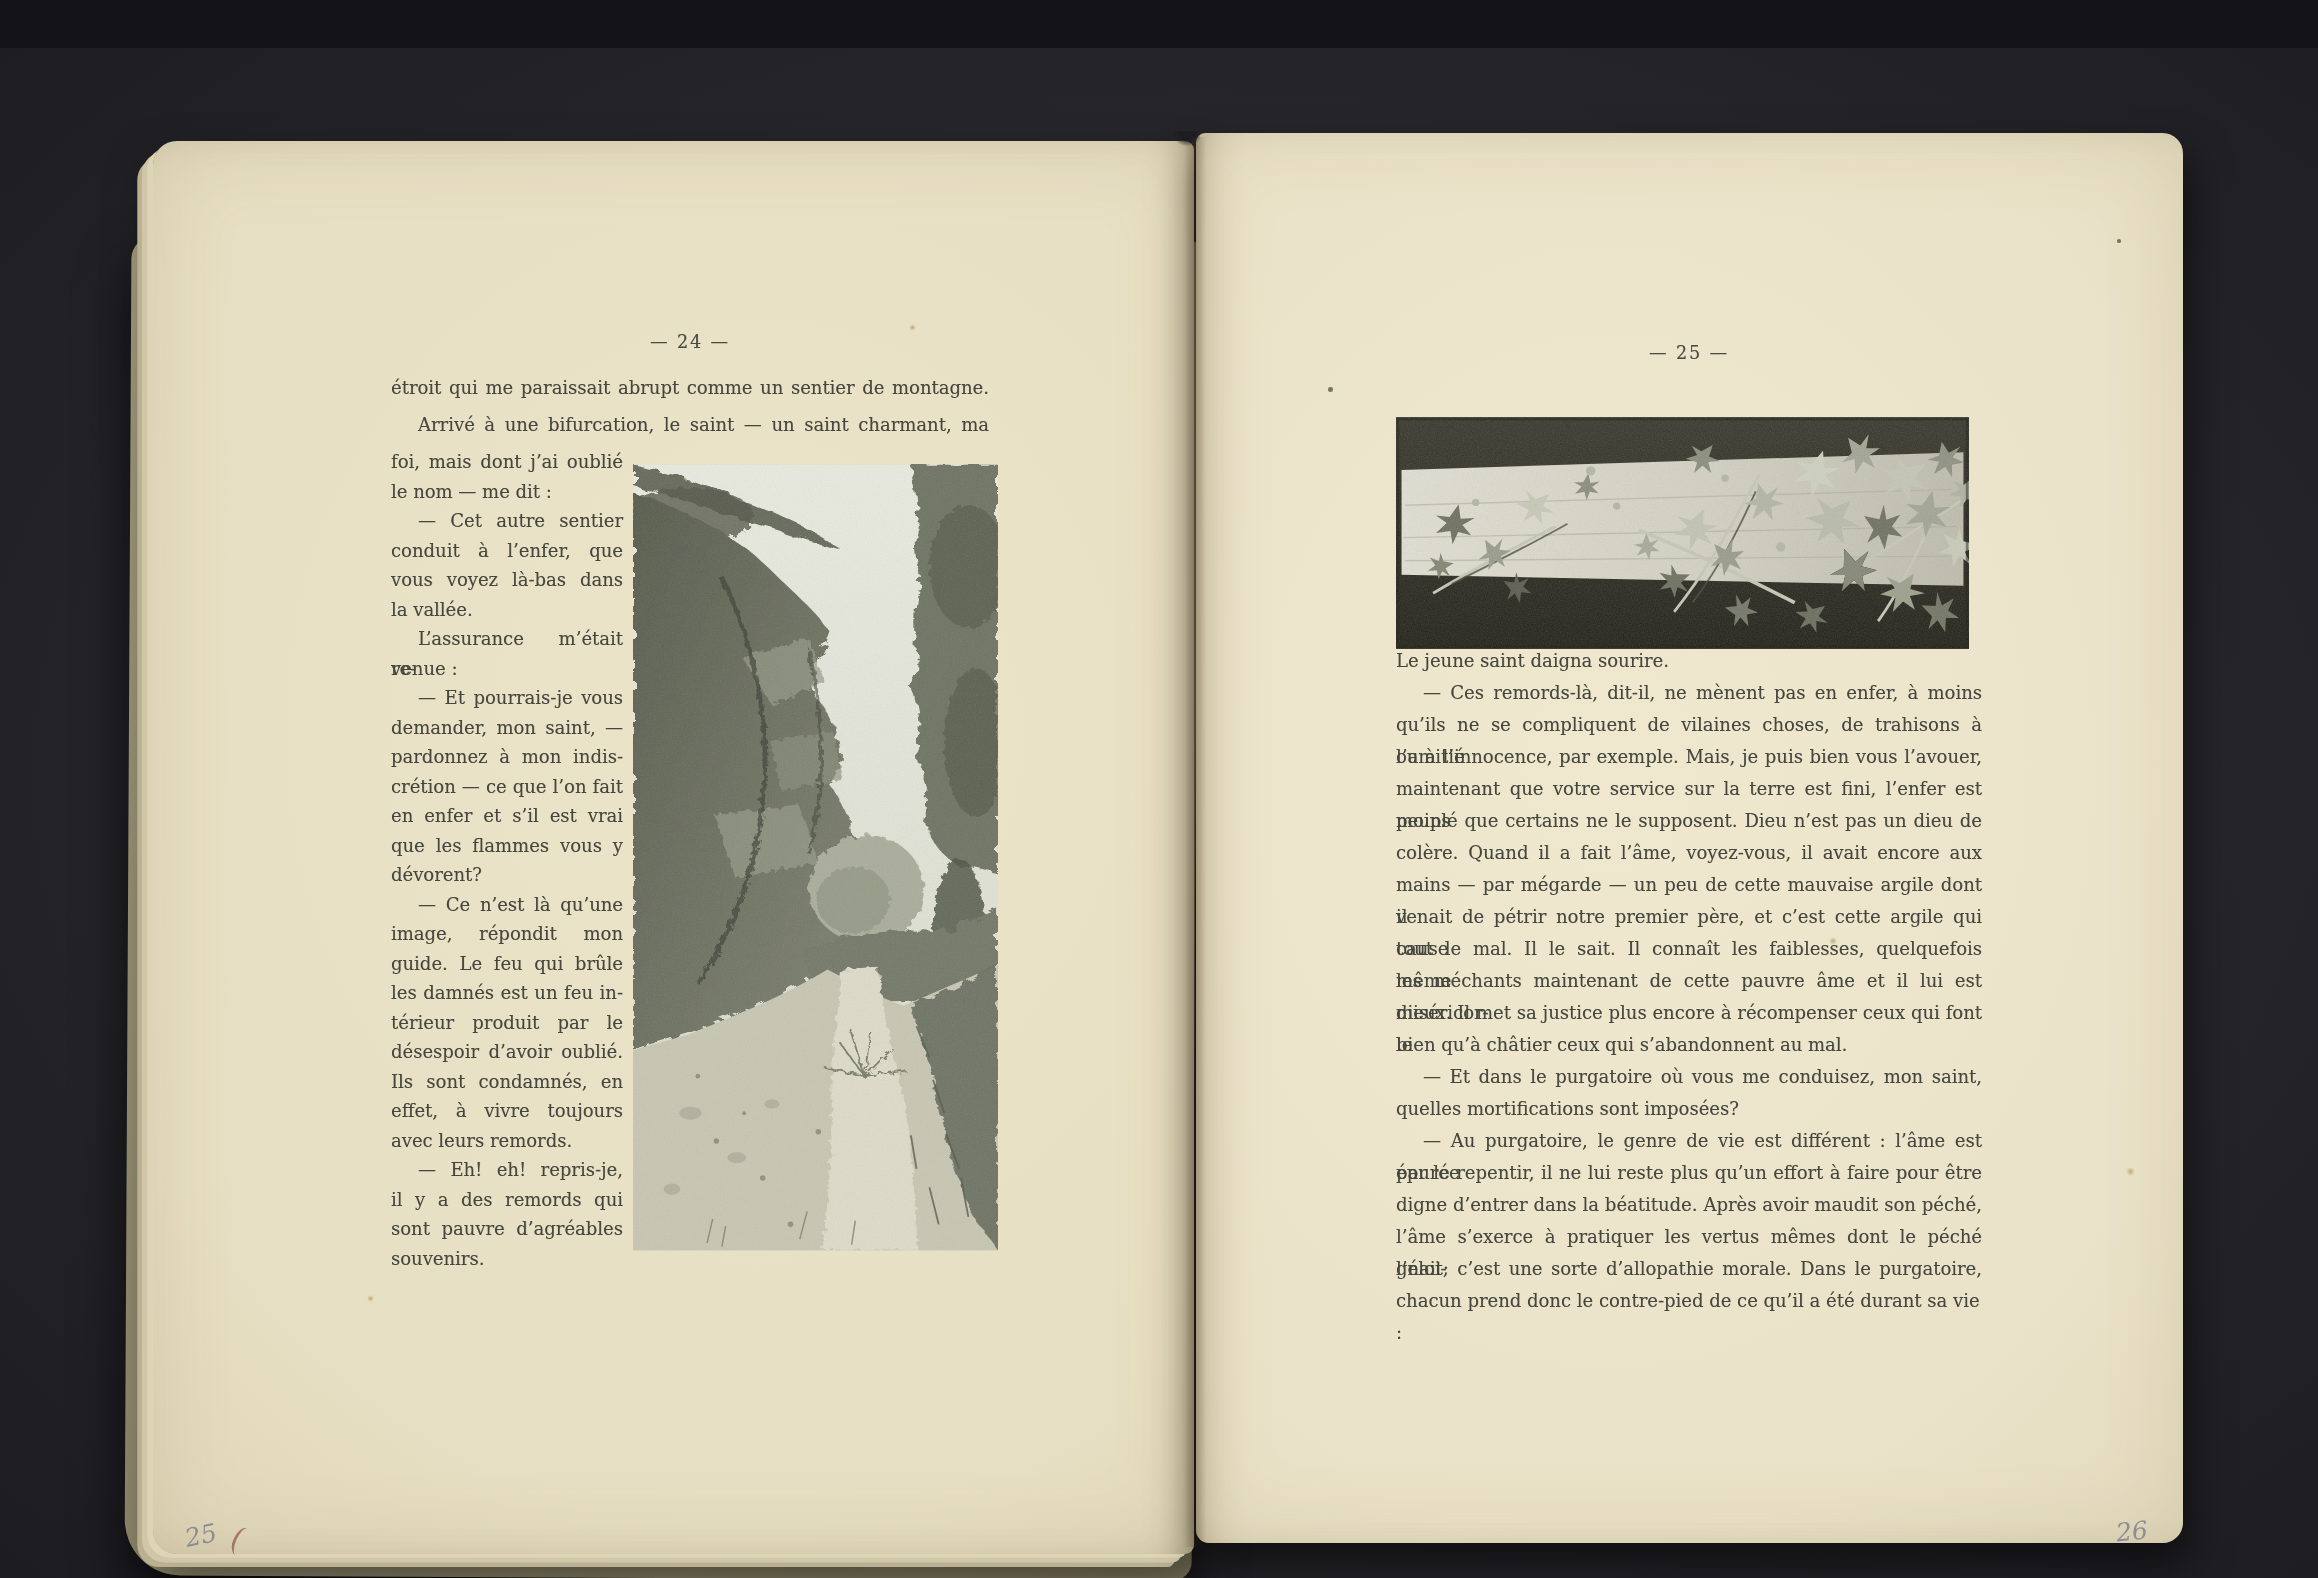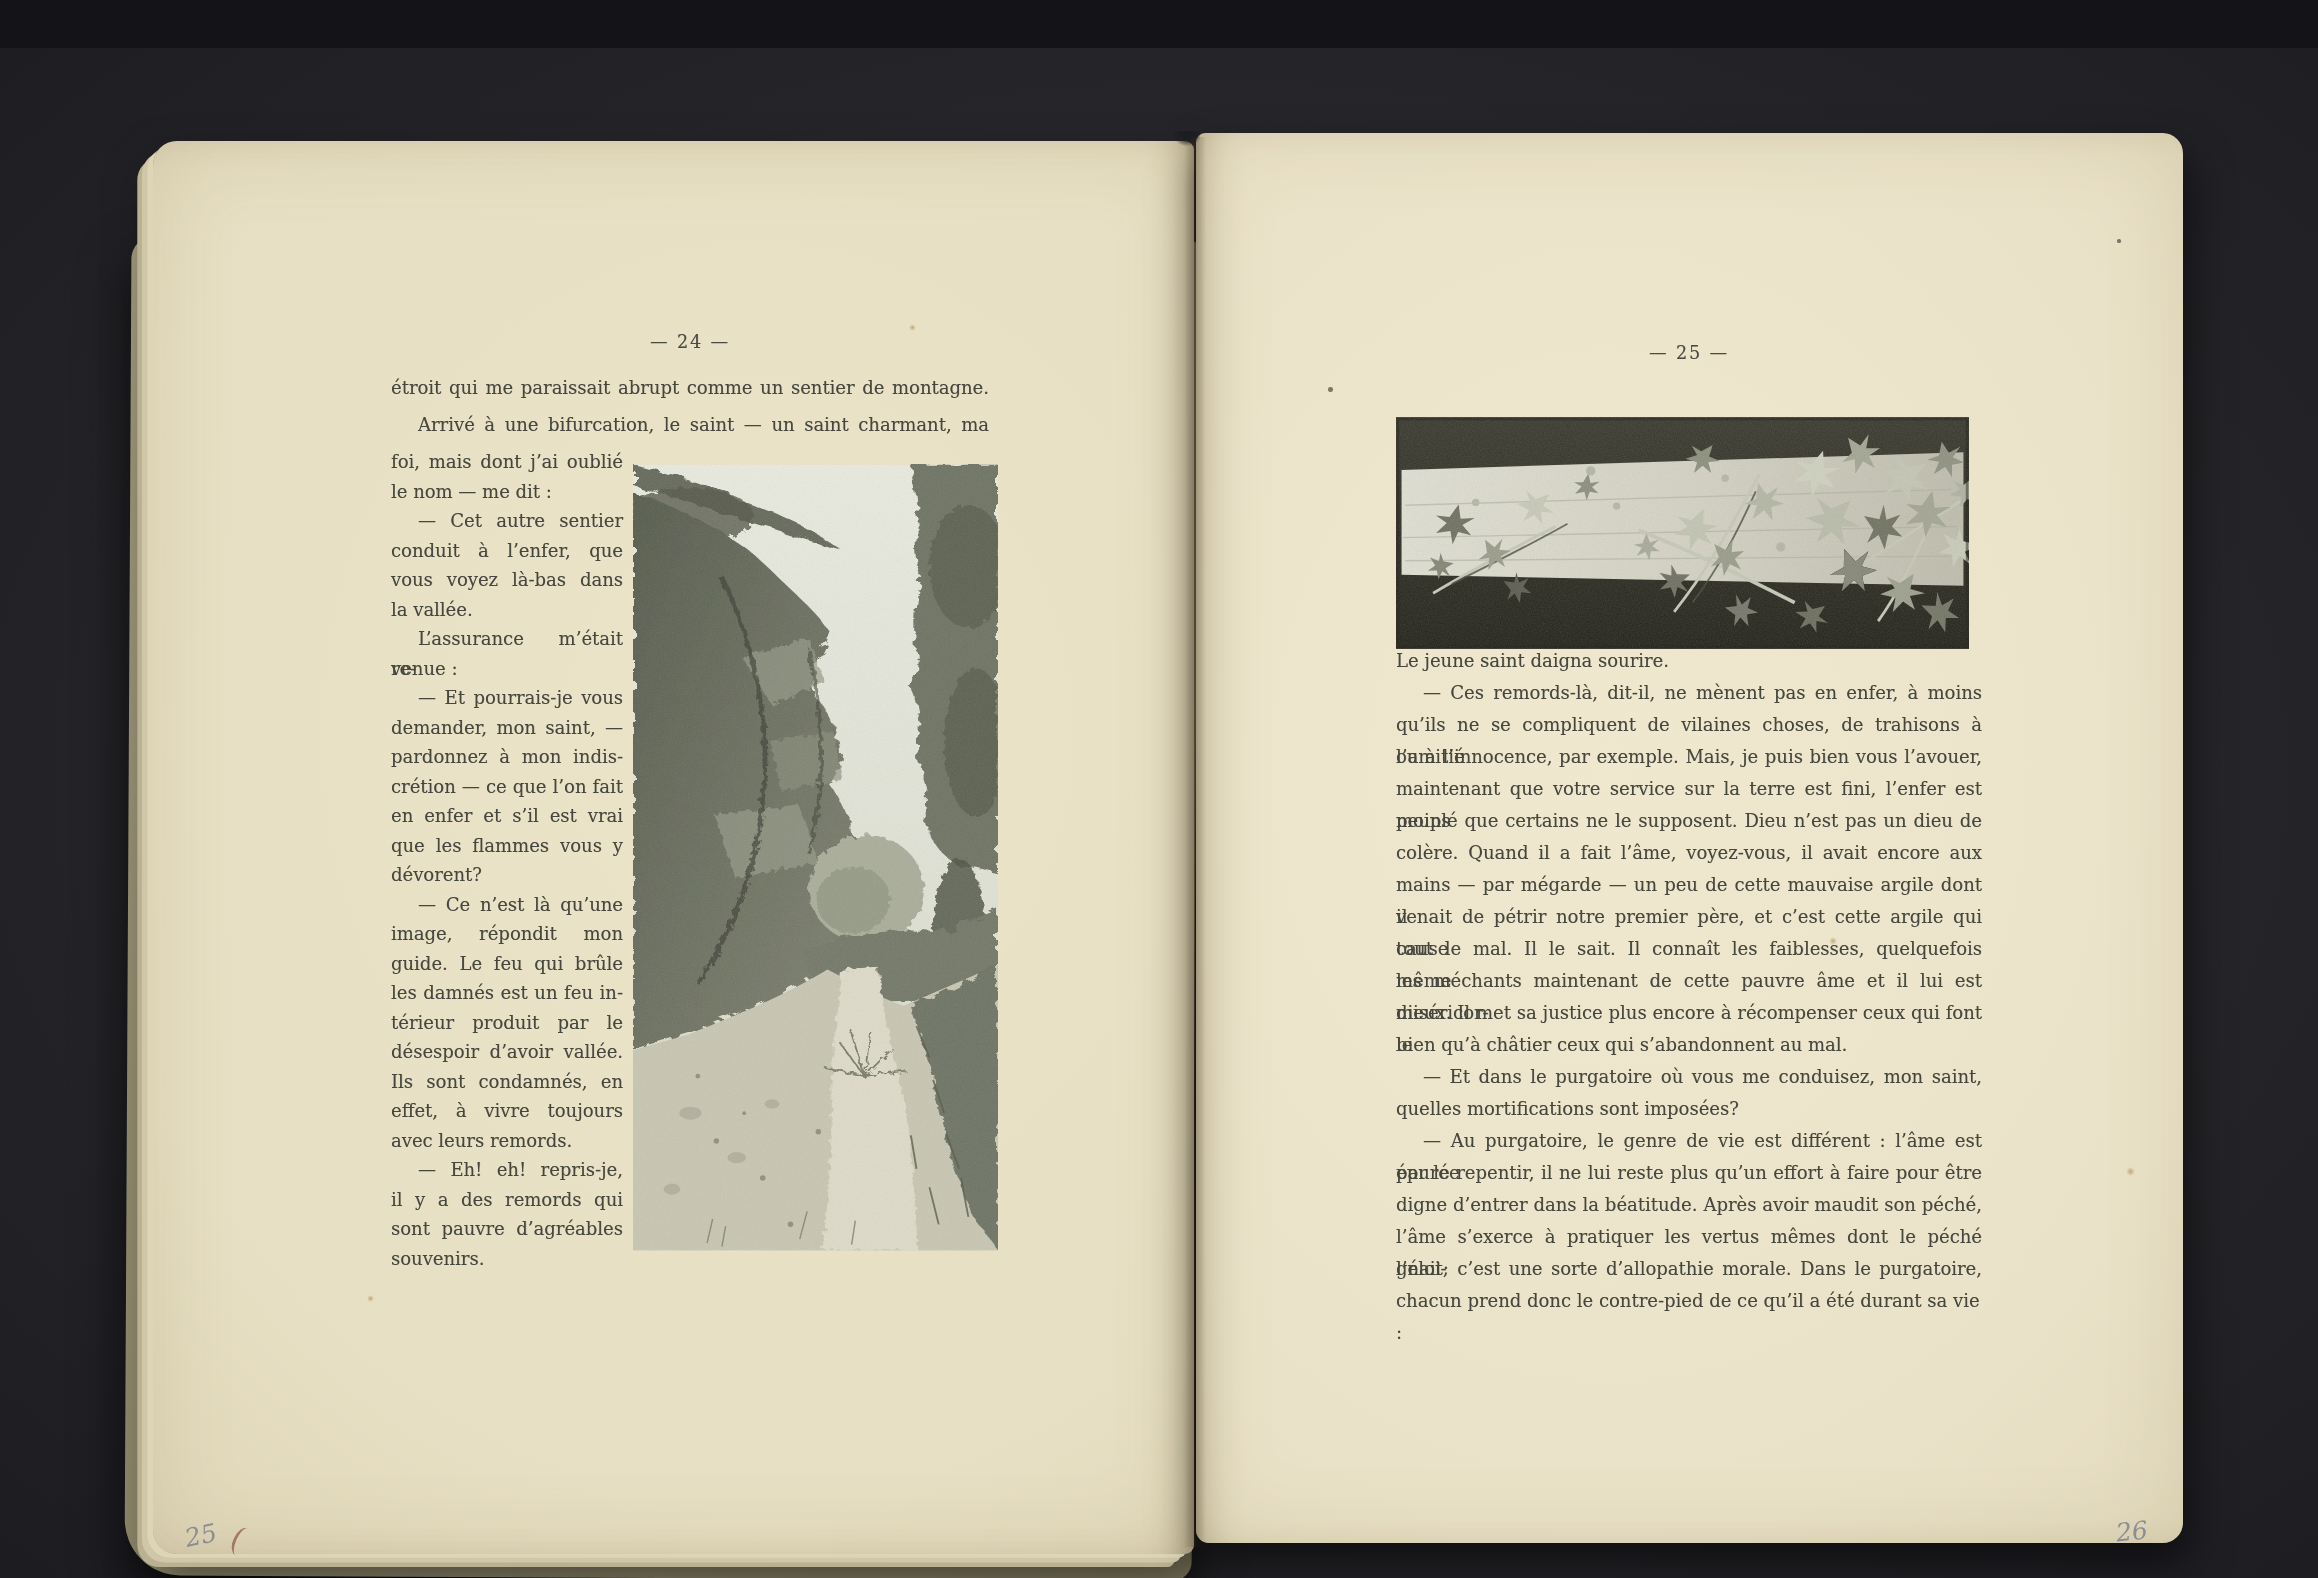--- a/index.html
+++ b/index.html
@@ -116,21 +116,21 @@
         <div class="tl j">pardonnez à mon indis-</div>
         <div class="tl j">crétion — ce que l’on fait</div>
         <div class="tl j">en enfer et s’il est vrai</div>
         <div class="tl j">que les flammes vous y</div>
         <div class="tl">dévorent?</div>
         <div class="tl j i">— Ce n’est là qu’une</div>
         <div class="tl j">image, répondit mon</div>
         <div class="tl j">guide. Le feu qui brûle</div>
         <div class="tl j">les damnés est un feu in-</div>
         <div class="tl j">térieur produit par le</div>
-        <div class="tl j">désespoir d’avoir vallée.</div>
+        <div class="tl j">désespoir d’avoir oublié.</div>
         <div class="tl j">Ils sont condamnés, en</div>
         <div class="tl j">effet, à vivre toujours</div>
         <div class="tl">avec leurs remords.</div>
         <div class="tl j i">— Eh! eh! repris-je,</div>
         <div class="tl j">il y a des remords qui</div>
         <div class="tl j">sont pauvre d’agréables</div>
         <div class="tl">souvenirs.</div>
       </div>
 
     <div class="photo photo-left">

